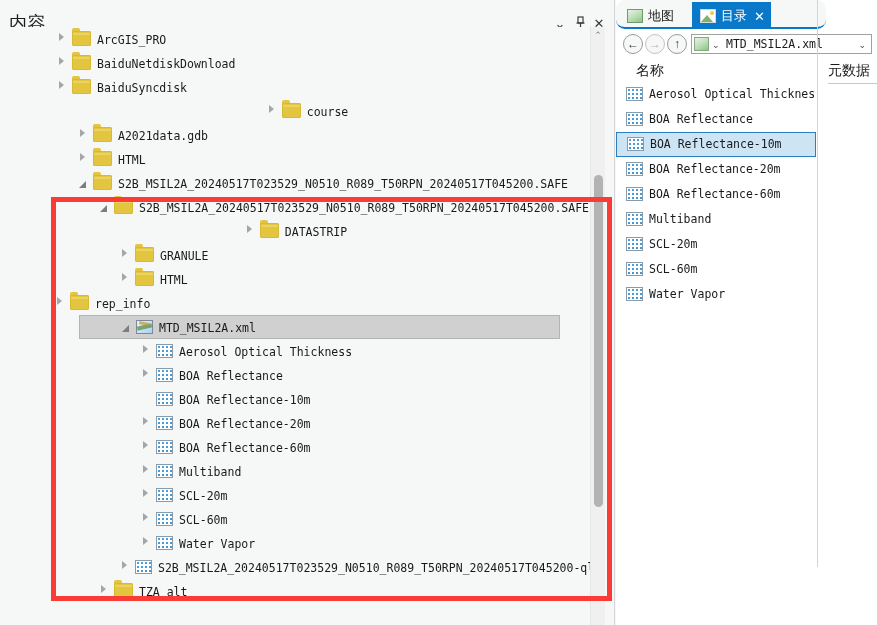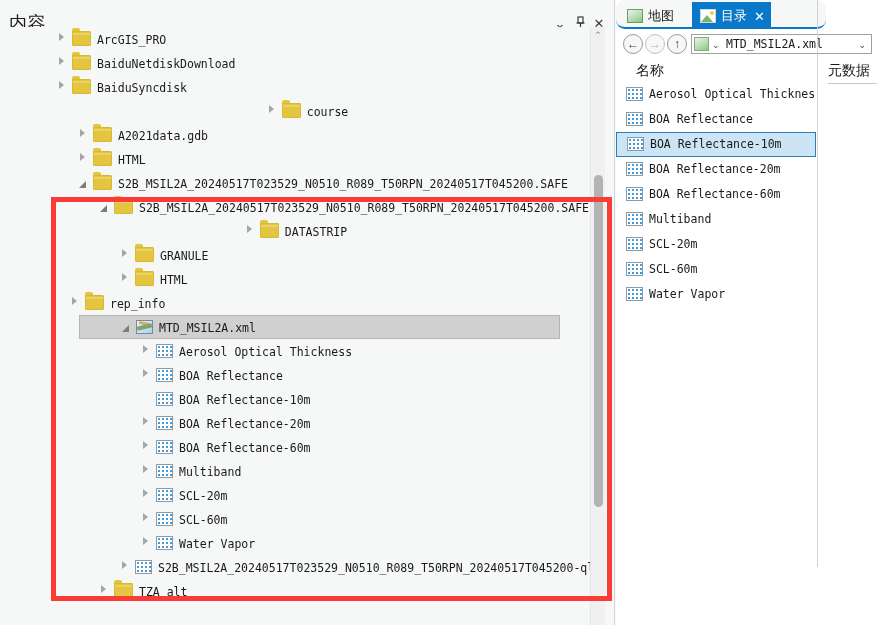--- a/index.html
+++ b/index.html
@@ -427,21 +427,21 @@
         <div class="trow" style="padding-left: 55px;"><span class="tw collapsed"></span><span class="ico folder" style="margin-left: 4px;"></span><span class="tlabel">BaiduNetdiskDownload</span></div>
         <div class="trow" style="padding-left: 55px;"><span class="tw collapsed"></span><span class="ico folder" style="margin-left: 4px;"></span><span class="tlabel">BaiduSyncdisk</span></div>
         <div class="trow" style="padding-left: 23px; text-align: center;"><span class="tw collapsed"></span><span class="ico folder" style="margin-left: 4px;"></span><span class="tlabel">course</span></div>
         <div class="trow" style="padding-left: 76px;"><span class="tw collapsed"></span><span class="ico folder" style="margin-left: 4px;"></span><span class="tlabel">A2021data.gdb</span></div>
         <div class="trow" style="padding-left: 76px;"><span class="tw collapsed"></span><span class="ico folder" style="margin-left: 4px;"></span><span class="tlabel">HTML</span></div>
         <div class="trow" style="padding-left: 76px;"><span class="tw expanded"></span><span class="ico folder" style="margin-left: 4px;"></span><span class="tlabel">S2B_MSIL2A_20240517T023529_N0510_R089_T50RPN_20240517T045200.SAFE</span></div>
         <div class="trow" style="padding-left: 97px;"><span class="tw expanded"></span><span class="ico folder" style="margin-left: 4px;"></span><span class="tlabel">S2B_MSIL2A_20240517T023529_N0510_R089_T50RPN_20240517T045200.SAFE</span></div>
         <div class="trow" style=" text-align: center;"><span class="tw collapsed"></span><span class="ico folder" style="margin-left: 4px;"></span><span class="tlabel">DATASTRIP</span></div>
         <div class="trow" style="padding-left: 118px;"><span class="tw collapsed"></span><span class="ico folder" style="margin-left: 4px;"></span><span class="tlabel">GRANULE</span></div>
         <div class="trow" style="padding-left: 118px;"><span class="tw collapsed"></span><span class="ico folder" style="margin-left: 4px;"></span><span class="tlabel">HTML</span></div>
-        <div class="trow" style="padding-left: 68px;"><span class="tw collapsed"></span><span class="ico folder" style="margin-left: 4px;"></span><span class="tlabel">rep_info</span></div>
+        <div class="trow" style="padding-left: 53px;"><span class="tw collapsed"></span><span class="ico folder" style="margin-left: 4px;"></span><span class="tlabel">rep_info</span></div>
         <div class="trow selected" style="padding-left: 39px; margin-left: 79px; width: 481px;"><span class="tw expanded"></span><span class="ico xmlfile" style="margin-left: 4px;"></span><span class="tlabel">MTD_MSIL2A.xml</span></div>
         <div class="trow" style="padding-left: 139px;"><span class="tw collapsed"></span><span class="ico raster" style="margin-left: 4px;"></span><span class="tlabel">Aerosol Optical Thickness</span></div>
         <div class="trow" style="padding-left: 139px;"><span class="tw collapsed"></span><span class="ico raster" style="margin-left: 4px;"></span><span class="tlabel">BOA Reflectance</span></div>
         <div class="trow" style="padding-left: 139px;"><span class="tw empty"></span><span class="ico raster" style="margin-left: 4px;"></span><span class="tlabel">BOA Reflectance-10m</span></div>
         <div class="trow" style="padding-left: 139px;"><span class="tw collapsed"></span><span class="ico raster" style="margin-left: 4px;"></span><span class="tlabel">BOA Reflectance-20m</span></div>
         <div class="trow" style="padding-left: 139px;"><span class="tw collapsed"></span><span class="ico raster" style="margin-left: 4px;"></span><span class="tlabel">BOA Reflectance-60m</span></div>
         <div class="trow" style="padding-left: 139px;"><span class="tw collapsed"></span><span class="ico raster" style="margin-left: 4px;"></span><span class="tlabel">Multiband</span></div>
         <div class="trow" style="padding-left: 139px;"><span class="tw collapsed"></span><span class="ico raster" style="margin-left: 4px;"></span><span class="tlabel">SCL-20m</span></div>
         <div class="trow" style="padding-left: 139px;"><span class="tw collapsed"></span><span class="ico raster" style="margin-left: 4px;"></span><span class="tlabel">SCL-60m</span></div>
         <div class="trow" style="padding-left: 139px;"><span class="tw collapsed"></span><span class="ico raster" style="margin-left: 4px;"></span><span class="tlabel">Water Vapor</span></div>

